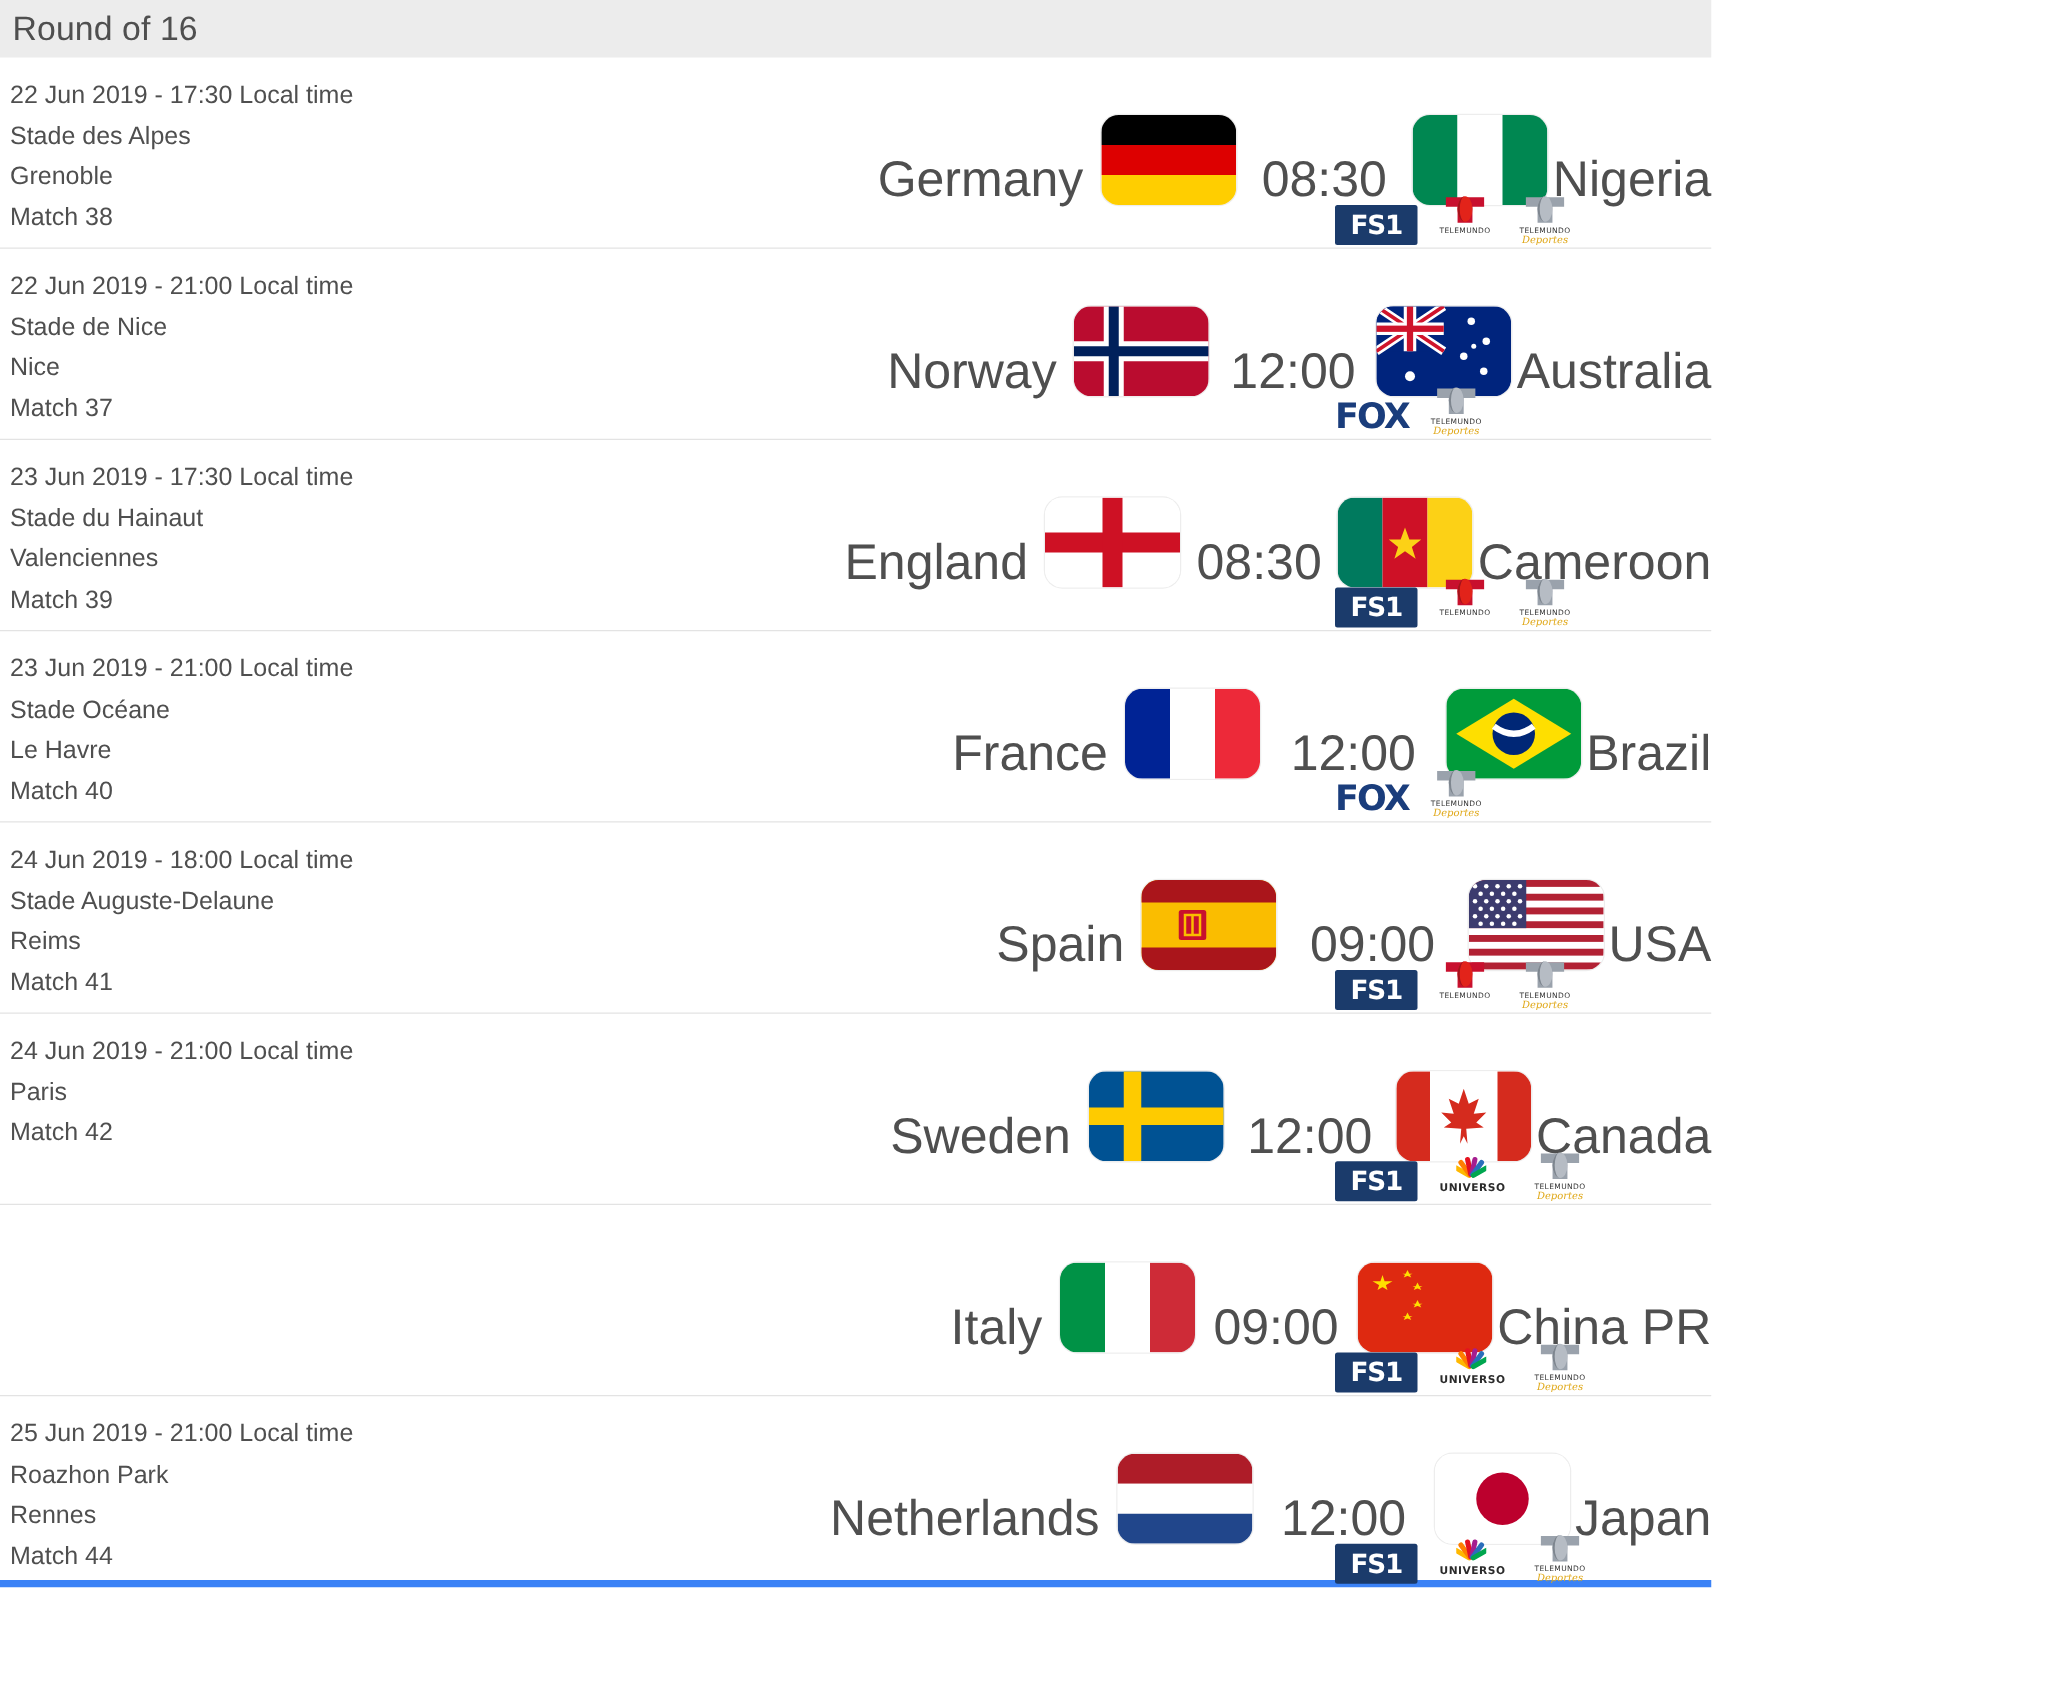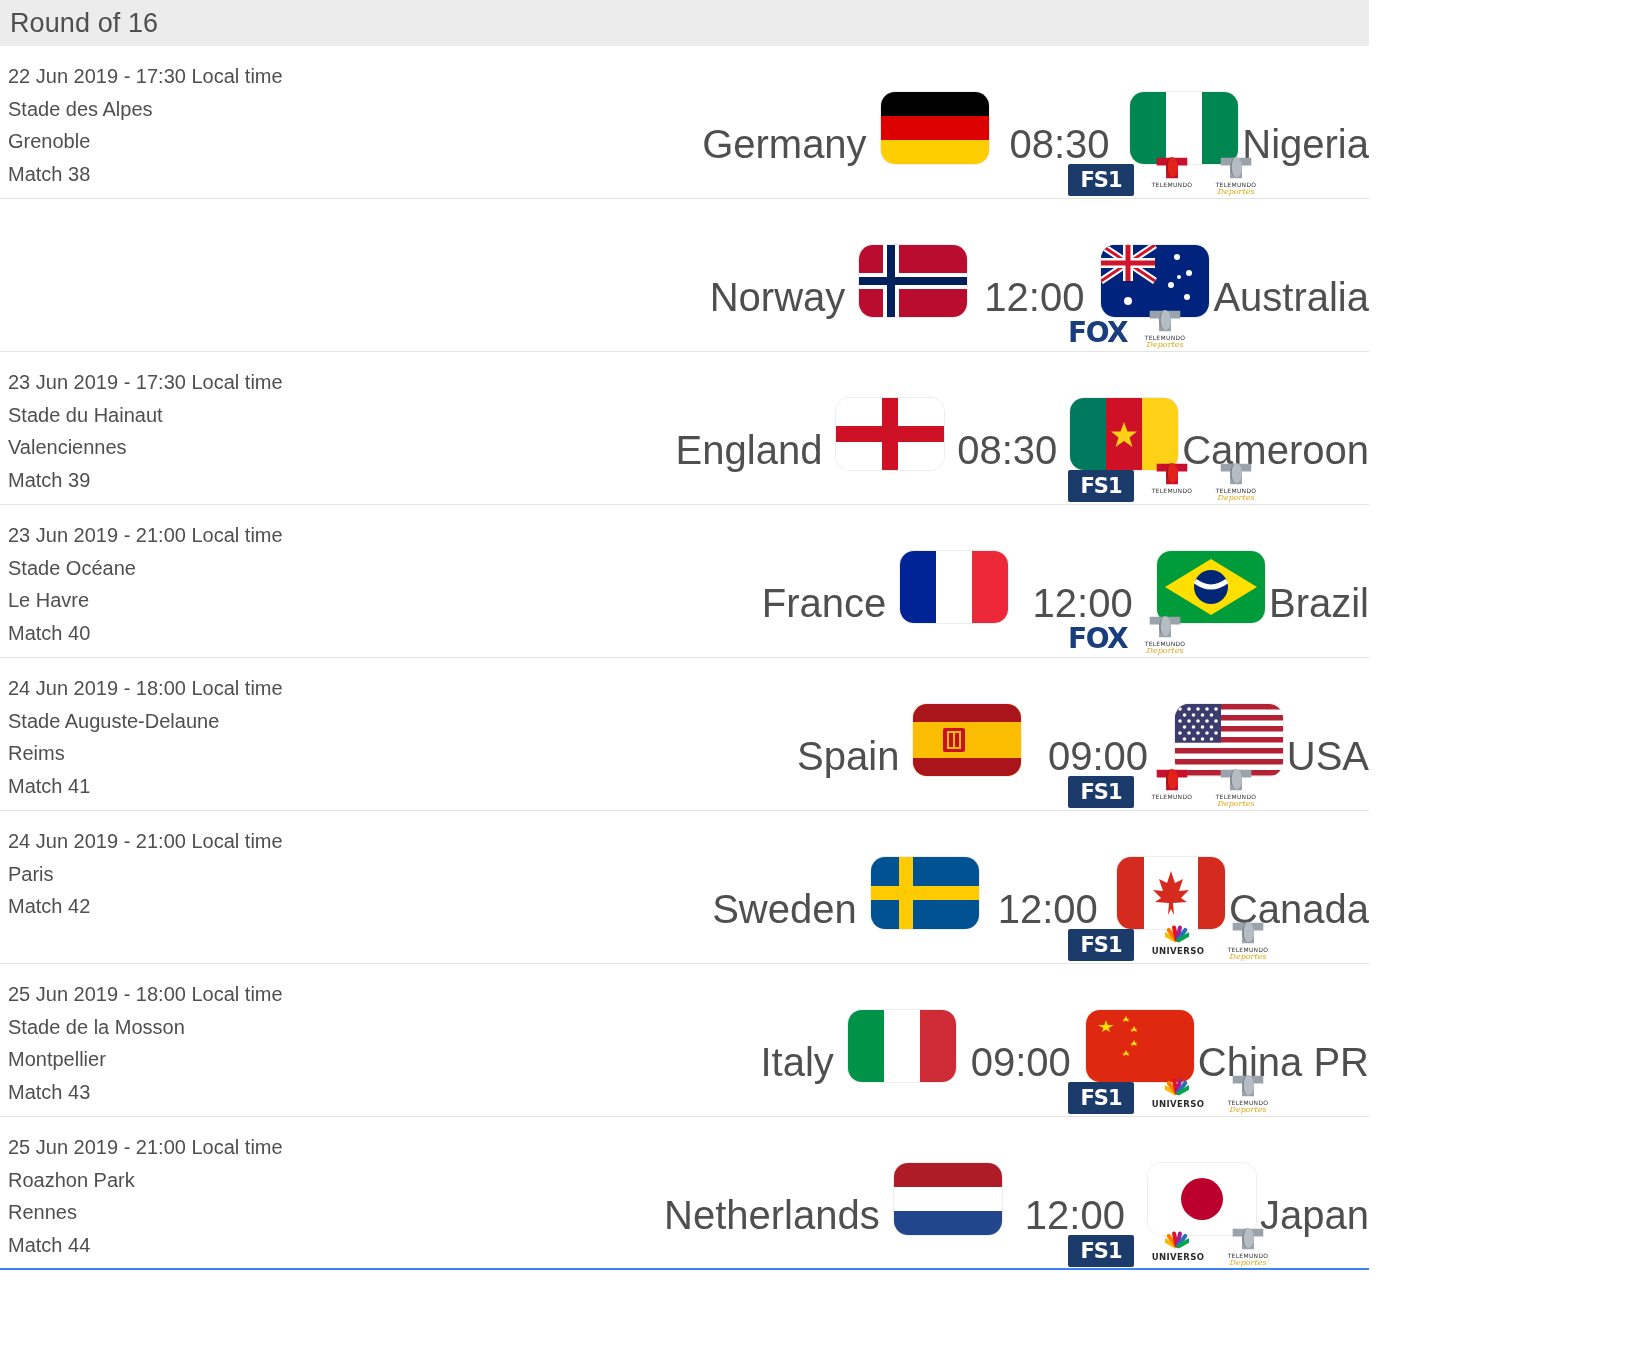--- a/index.html
+++ b/index.html
@@ -28,21 +28,21 @@
   }
 
   
   .match-row {
     position: relative;
     height: 153px;
     border-bottom: 1px solid #e3e3e3;
     display: flex;
     align-items: flex-start;
   }
-  .match-row:last-child { border-bottom: 2px solid #3b82f6; }
+  .match-row:last-child { border-bottom: 6px solid #3b82f6; }
 
   .meta {
     padding: 14px 0 0 8px;
     width: 470px;
     flex: 0 0 470px;
   }
   .meta div {
     font-size: 20px;
     line-height: 32.5px;
     color: #4f4f4f;
@@ -238,20 +238,26 @@
                 <ellipse cx="20" cy="13" rx="7" ry="12" fill="#b6bcc4"></ellipse>
                 <path d="M20 1 a7 12 0 0 0 0 24 a5 12 0 0 1 0 -24 z" fill="#7e868f"></path>
               </svg>
               <div class="tlabel">TELEMUNDO</div>
               <div class="dep">Deportes</div>
             </div>
           </div>
         </div>
       </div>
       <div class="match-row">
+        <div class="meta">
+          <div>22 Jun 2019 - 21:00 Local time</div>
+          <div>Stade de Nice</div>
+          <div>Nice</div>
+          <div>Match 37</div>
+        </div>
         <div class="fixture">
           <div class="fixture-line">
             <div class="team-left">Norway</div>
             <div class="flag"><svg viewBox="0 0 108 72" preserveAspectRatio="none" width="100%" height="100%">
                 <rect width="108" height="72" fill="#BA0C2F"></rect>
                 <rect x="24" y="0" width="16" height="72" fill="#fff"></rect>
                 <rect x="0" y="28" width="108" height="16" fill="#fff"></rect>
                 <rect x="28" y="0" width="8" height="72" fill="#00205B"></rect>
                 <rect x="0" y="32" width="108" height="8" fill="#00205B"></rect>
               </svg></div>
@@ -544,26 +550,20 @@
                 <ellipse cx="20" cy="13" rx="7" ry="12" fill="#b6bcc4"></ellipse>
                 <path d="M20 1 a7 12 0 0 0 0 24 a5 12 0 0 1 0 -24 z" fill="#7e868f"></path>
               </svg>
               <div class="tlabel">TELEMUNDO</div>
               <div class="dep">Deportes</div>
             </div>
           </div>
         </div>
       </div>
       <div class="match-row">
-        <div class="meta">
-          <div>25 Jun 2019 - 18:00 Local time</div>
-          <div>Stade de la Mosson</div>
-          <div>Montpellier</div>
-          <div>Match 43</div>
-        </div>
         <div class="fixture">
           <div class="fixture-line">
             <div class="team-left">Italy</div>
             <div class="flag"><svg viewBox="0 0 108 72" preserveAspectRatio="none" width="100%" height="100%">
                 <rect width="36" height="72" x="0" fill="#009246"></rect>
                 <rect width="36" height="72" x="36" fill="#fff"></rect>
                 <rect width="36" height="72" x="72" fill="#CE2B37"></rect>
               </svg></div>
             <div class="kick">09:00</div>
             <div class="flag"><svg viewBox="0 0 108 72" preserveAspectRatio="none" width="100%" height="100%">

